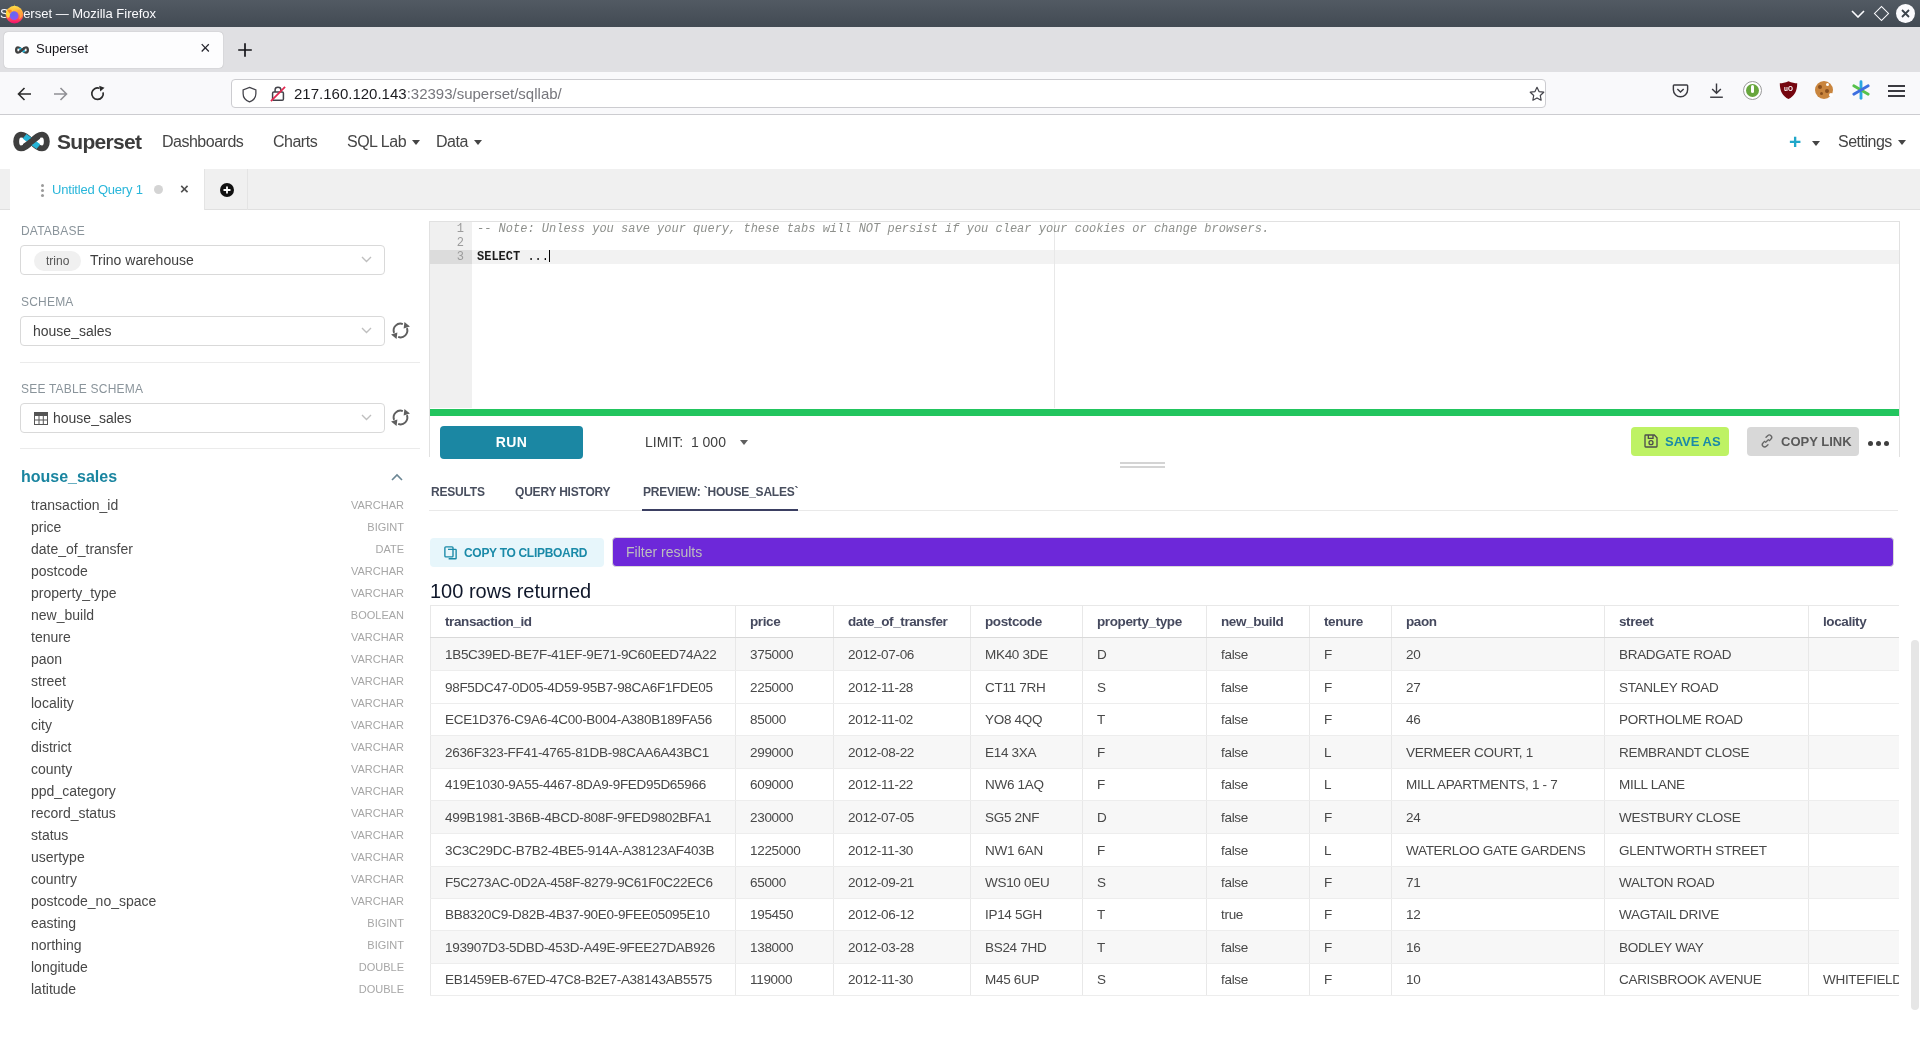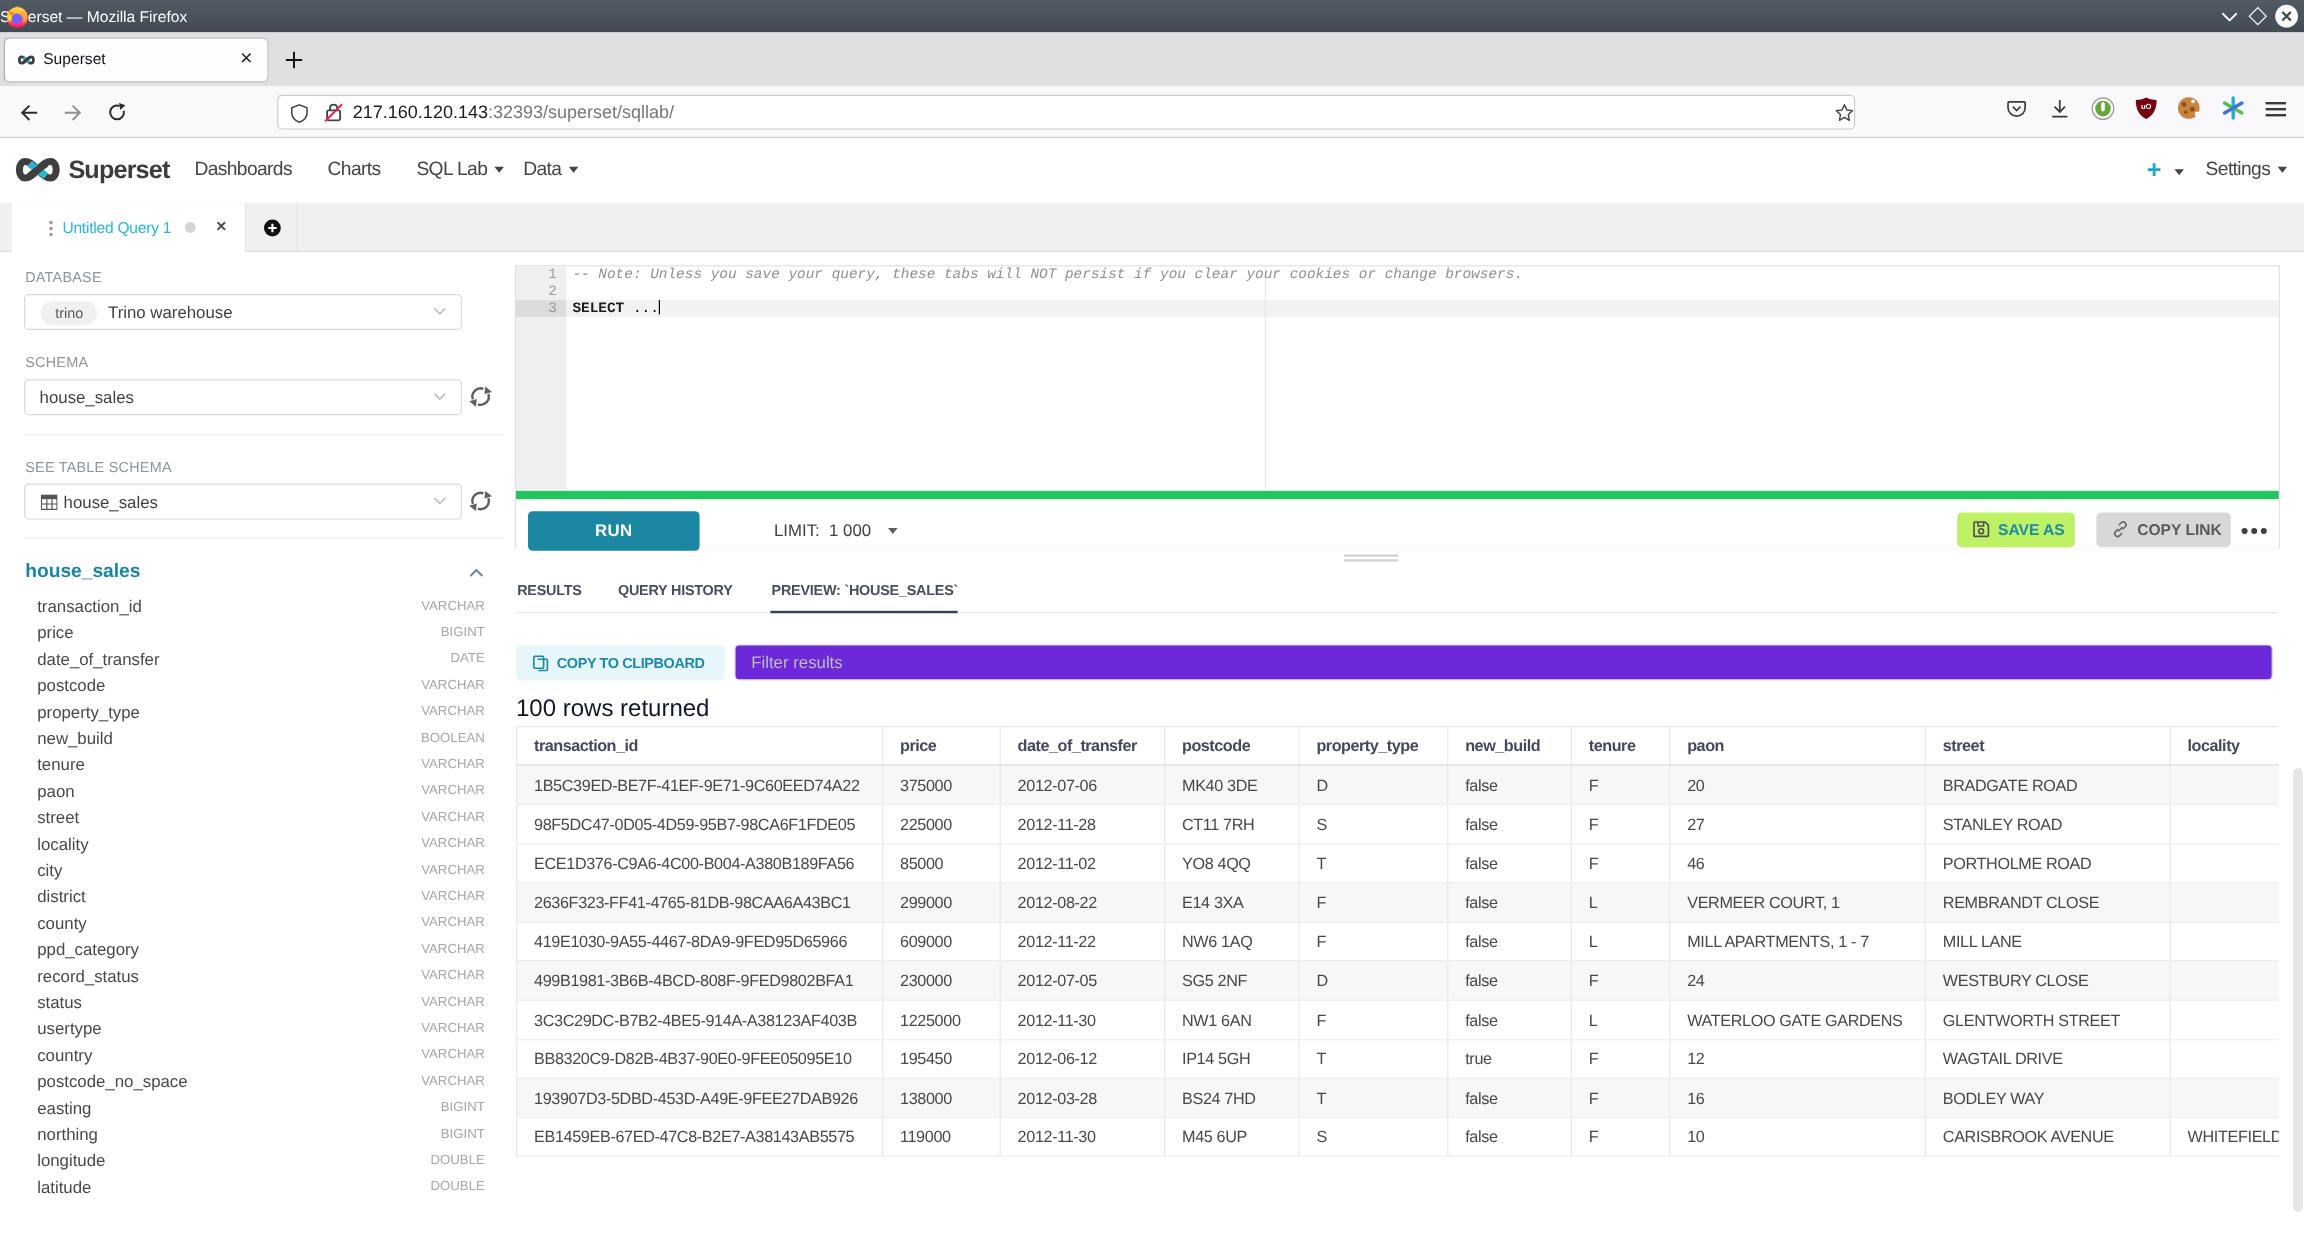--- a/index.html
+++ b/index.html
@@ -542,20 +542,32 @@
         <td>1225000</td>
         <td>2012-11-30</td>
         <td>NW1 6AN</td>
         <td>F</td>
         <td>false</td>
         <td>L</td>
         <td>WATERLOO GATE GARDENS</td>
         <td>GLENTWORTH STREET</td>
         <td>&nbsp;</td>
       </tr>
+      <tr class="odd" style="height:32px">
+        <td>F5C273AC-0D2A-458F-8279-9C61F0C22EC6</td>
+        <td>65000</td>
+        <td>2012-09-21</td>
+        <td>WS10 0EU</td>
+        <td>S</td>
+        <td>false</td>
+        <td>F</td>
+        <td>71</td>
+        <td>WALTON ROAD</td>
+        <td>&nbsp;</td>
+      </tr>
       <tr style="height:32px">
         <td>BB8320C9-D82B-4B37-90E0-9FEE05095E10</td>
         <td>195450</td>
         <td>2012-06-12</td>
         <td>IP14 5GH</td>
         <td>T</td>
         <td>true</td>
         <td>F</td>
         <td>12</td>
         <td>WAGTAIL DRIVE</td>

